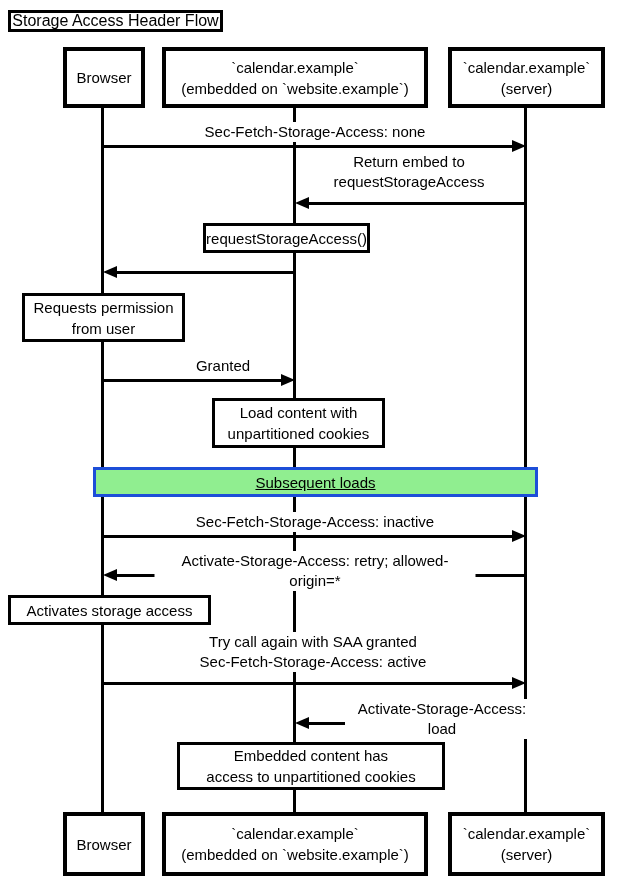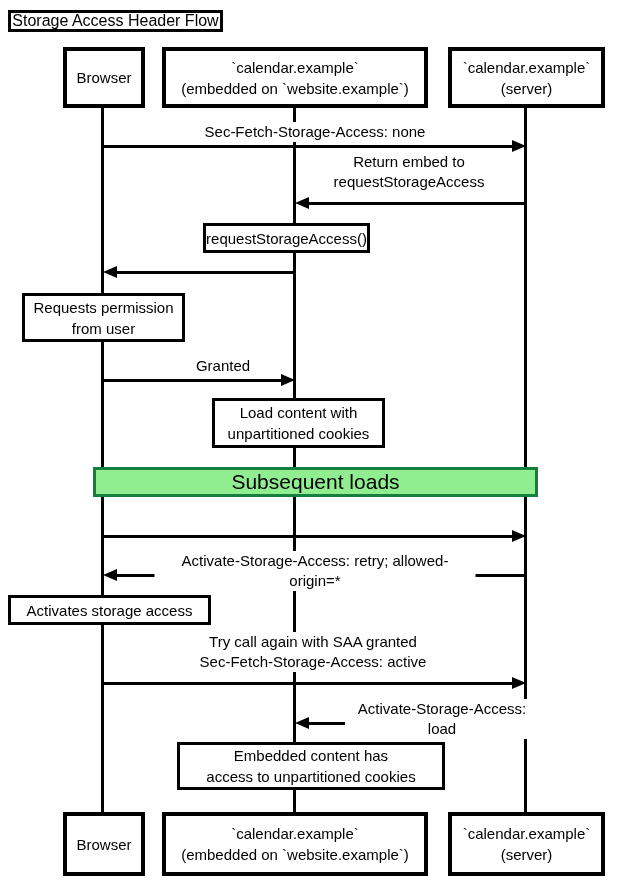--- a/index.html
+++ b/index.html
@@ -33,23 +33,23 @@
     position:absolute; transform:translateX(-50%); background:#fff;
     padding:0 3px; font-size:15px; line-height:20px; text-align:center;
     white-space:pre-line; z-index:3;
   }
   .note {
     position:absolute; box-sizing:border-box; background:#fff; border:3px solid #000;
     display:flex; align-items:center; justify-content:center; text-align:center;
     font-size:15px; line-height:21px; white-space:pre-line; z-index:5; padding:0 4px;
   }
   .divider {
-    position:absolute; box-sizing:border-box; border:3px solid #15803d;
+    position:absolute; box-sizing:border-box; border:3px solid #1d4ed8;
     display:flex; align-items:center; justify-content:center;
-    font-size:21px; z-index:4;
+    font-size:15px; z-index:4;text-decoration:underline;
   }
 </style>
 </head>
 <body>
 
 <div class="canvas">
 
   <div class="title-box" style="left:8px; top:10px; width:215px; height:22px;">Storage Access Header Flow</div>
 
   <div class="lifeline" style="left:101px; top:108px; height:704px;"></div>
@@ -87,20 +87,21 @@
 
   <div class="msg-label" style="left:199px; top:356px;margin-left:24px;">Granted</div>
   <div class="msg-line" style="left:103px; top:379px; width:179px;"></div>
   <div class="head-right" style="left:281px; top:374px;"></div>
 
   <div class="note" style="left:212px; top:398px; width:173px; height:50px;">Load content with
 unpartitioned cookies</div>
 
   <div class="divider" style="left: 93px; top: 467px; width: 445px; height: 30px; background: rgb(144, 238, 144);">Subsequent loads</div>
 
+  <div class="msg-label" style="left:315px; top:512px;">Sec-Fetch-Storage-Access: inactive</div>
   <div class="msg-line" style="left:103px; top:535px; width:410px;"></div>
   <div class="head-right" style="left:512px; top:530px;"></div>
 
   <div class="msg-label" style="left:315px; top:551px;">Activate-Storage-Access: retry; allowed-origin=*</div>
   <div class="msg-line" style="left:116px; top:574px; width:410px;"></div>
   <div class="head-left" style="left:103px; top:569px;"></div>
 
   <div class="note" style="left:8px; top:595px; width:203px; height:30px;">Activates storage access</div>
 
   <div class="msg-label" style="left:313px; top:632px;">Try call again with SAA granted

